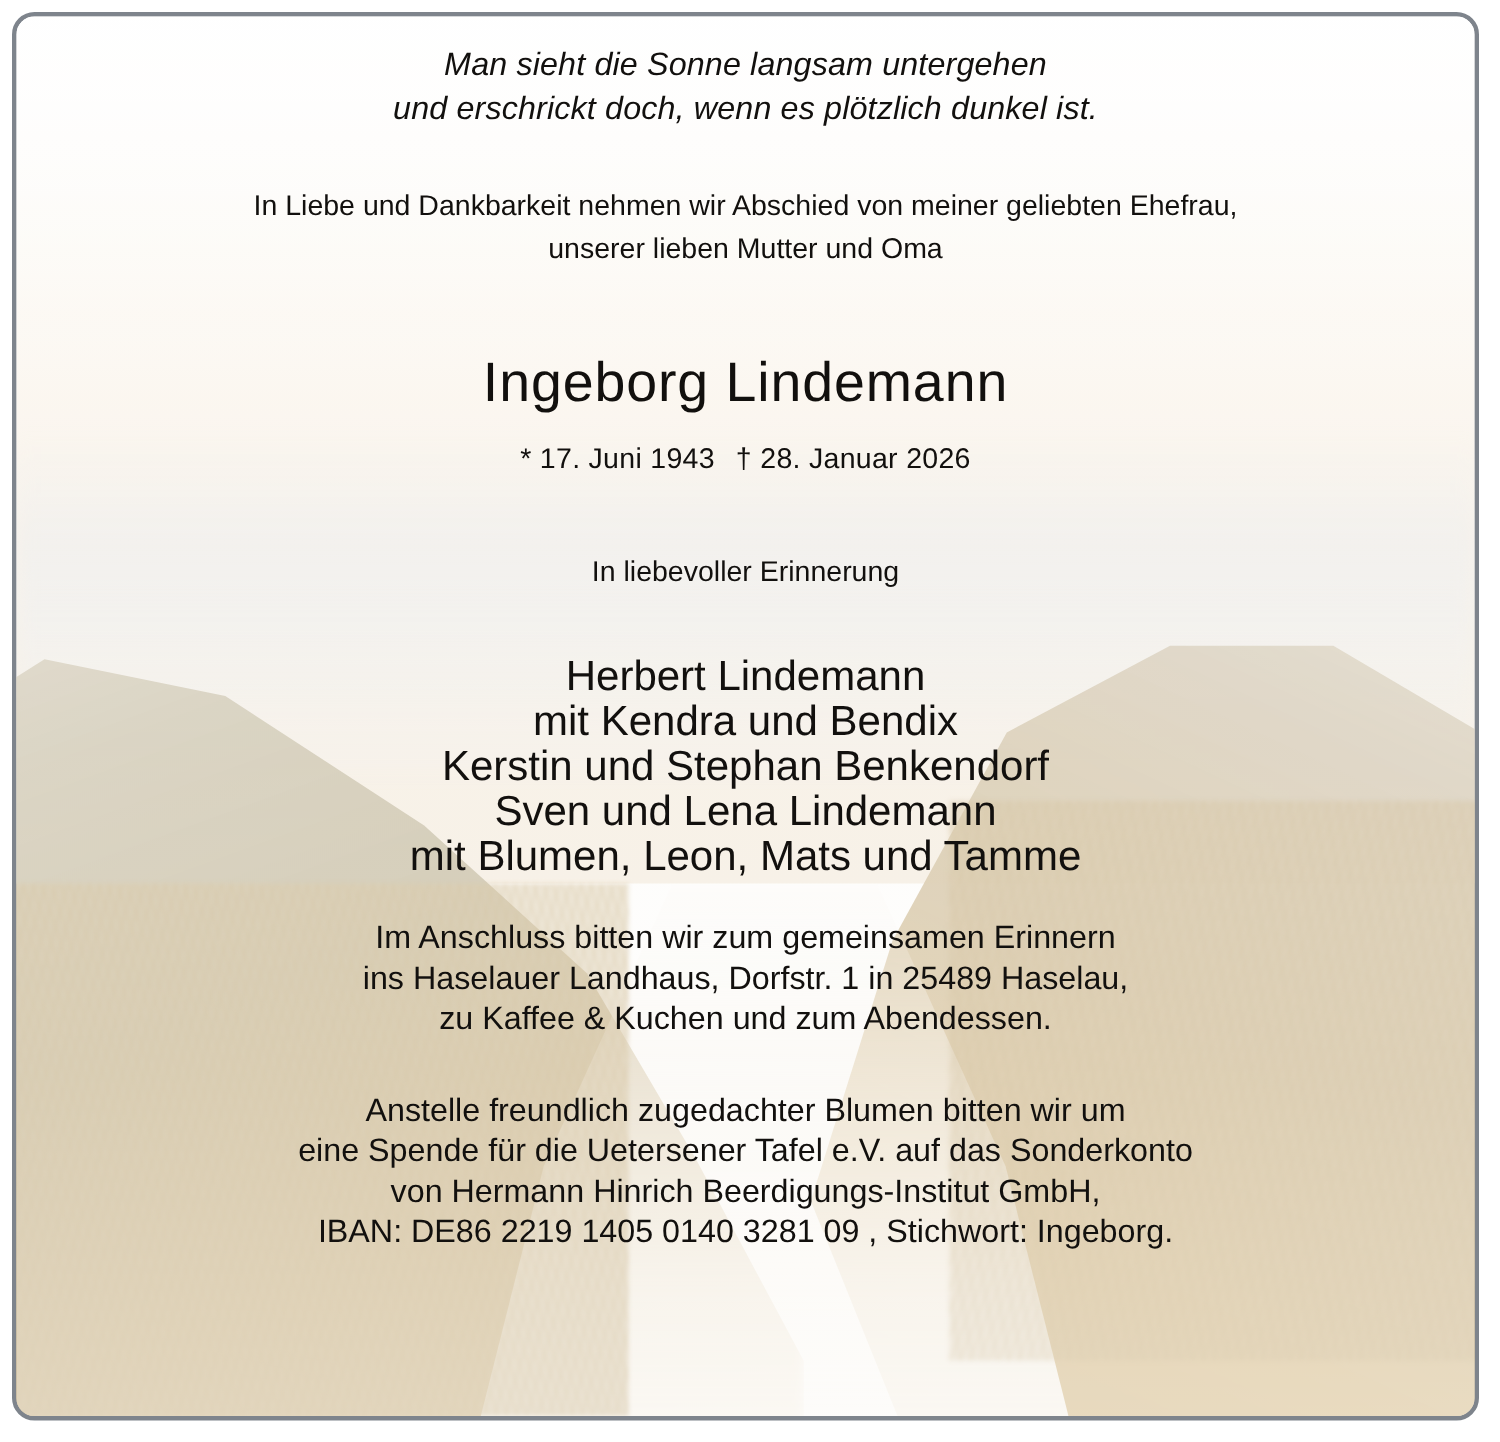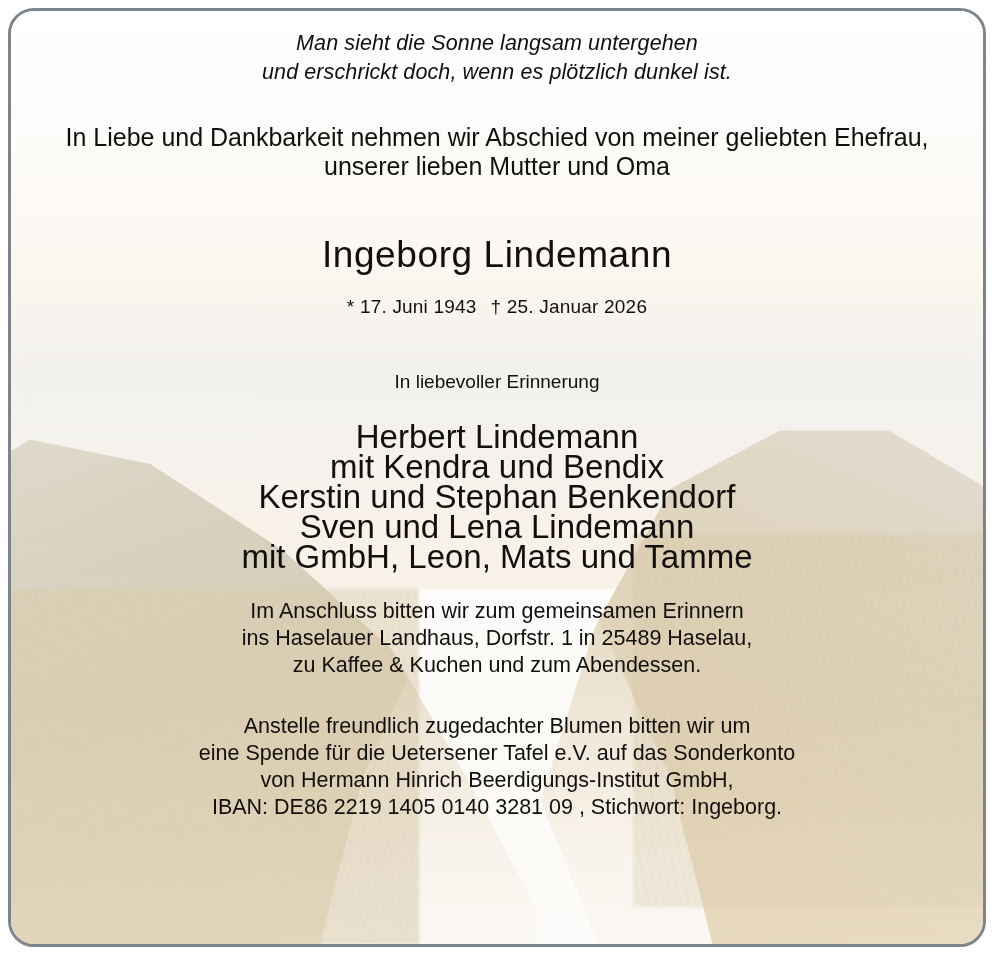--- a/index.html
+++ b/index.html
@@ -16,21 +16,21 @@
   }
 
   
   .notice-card {
     position: absolute;
     left: 8px;
     top: 8px;
     width: 978px;
     height: 939px;
     border: 3px solid #7e848c;
-    border-radius: 26px;
+    border-radius: 15px;
     overflow: hidden;
     background: #fdfcfa;
     box-sizing: border-box;
   }
 
   
   .bg-photo {
     position: absolute;
     inset: 0;
     z-index: 0;
@@ -176,21 +176,21 @@
 
   .quote {
     font-style: italic;
     font-size: 21.5px;
     line-height: 29px;
     margin-top: 18px;
     letter-spacing: 0.1px;
   }
 
   .intro {
-    font-size: 25px;
+    font-size: 19px;
     line-height: 29px;
     margin-top: 36px;
   }
 
   .deceased-name {
     font-size: 37px;
     line-height: 64px;
     font-weight: 400;
     letter-spacing: 0.6px;
     margin-top: 42px;
@@ -204,23 +204,23 @@
   }
   .life-dates .gap { display: inline-block; width: 14px; }
 
   .memory-heading {
     font-size: 19px;
     line-height: 28px;
     margin-top: 48px;
   }
 
   .survivors {
-    font-size: 33px;
+    font-size: 28px;
     line-height: 30px;
-    margin-top: 26px;
+    margin-top: 40px;
   }
 
   .block {
     font-size: 21.5px;
     line-height: 27px;
     margin-top: 34px;
   }
   .block.tight { margin-top: 26px; }
 
   .block div, .survivors div, .intro div, .quote div { white-space: nowrap; }
@@ -249,31 +249,31 @@
     </div>
 
     <div class="intro">
       <div>In Liebe und Dankbarkeit nehmen wir Abschied von meiner geliebten Ehefrau,</div>
       <div>unserer lieben Mutter und Oma</div>
     </div>
 
     <div class="deceased-name">Ingeborg Lindemann</div>
 
     <div class="life-dates">
-      <span>* 17. Juni 1943</span><span class="gap"></span><span>† 25. Januar 2026</span>
+      <span>* 17. Juni 1943</span><span class="gap"></span><span>† 28. Januar 2026</span>
     </div>
 
     <div class="memory-heading">In liebevoller Erinnerung</div>
 
     <div class="survivors">
       <div>Herbert Lindemann</div>
       <div>mit Kendra und Bendix</div>
       <div>Kerstin und Stephan Benkendorf</div>
       <div>Sven und Lena Lindemann</div>
-      <div>mit GmbH, Leon, Mats und Tamme</div>
+      <div>mit Blumen, Leon, Mats und Tamme</div>
     </div>
 
 
     <div class="block tight">
       <div>Im Anschluss bitten wir zum gemeinsamen Erinnern</div>
       <div>ins Haselauer Landhaus, Dorfstr. 1 in 25489 Haselau,</div>
       <div>zu Kaffee &amp; Kuchen und zum Abendessen.</div>
     </div>
 
     <div class="block">

